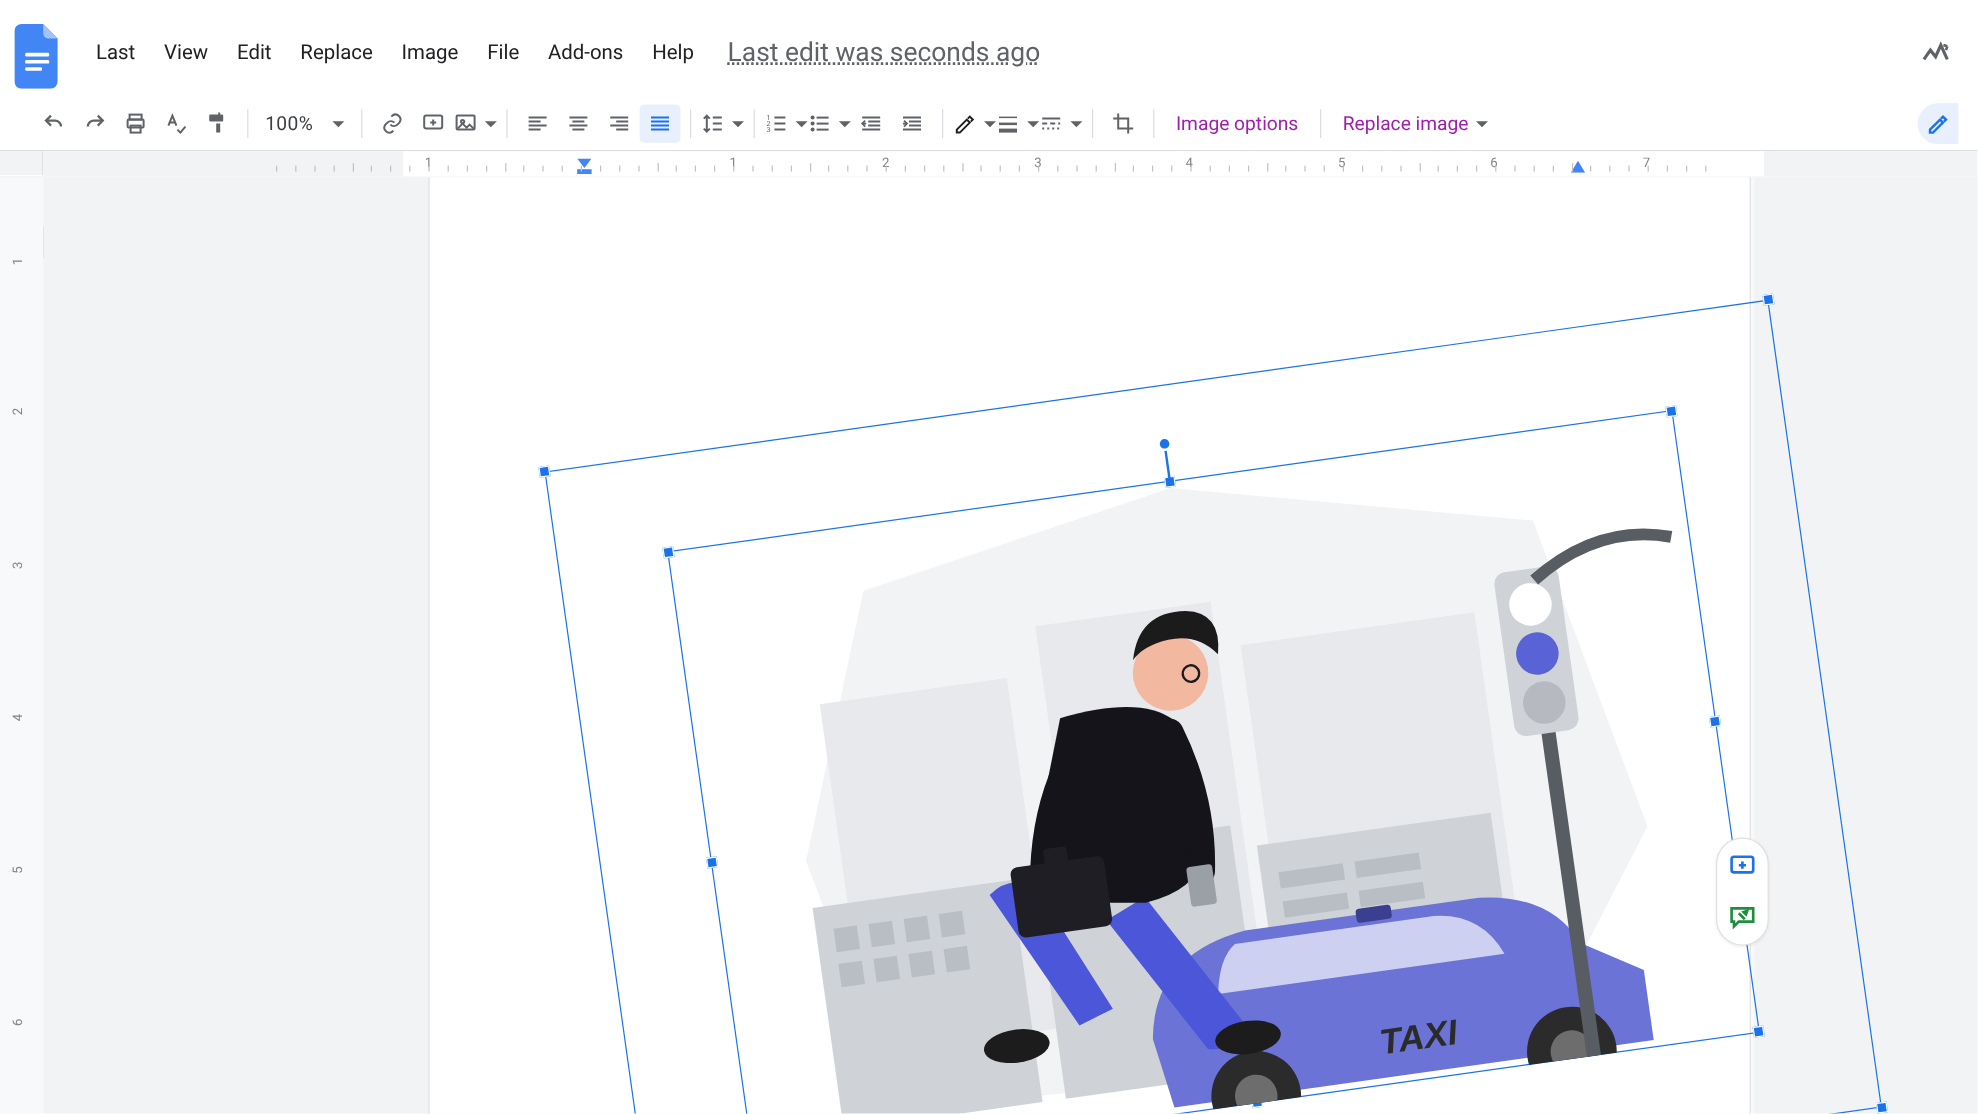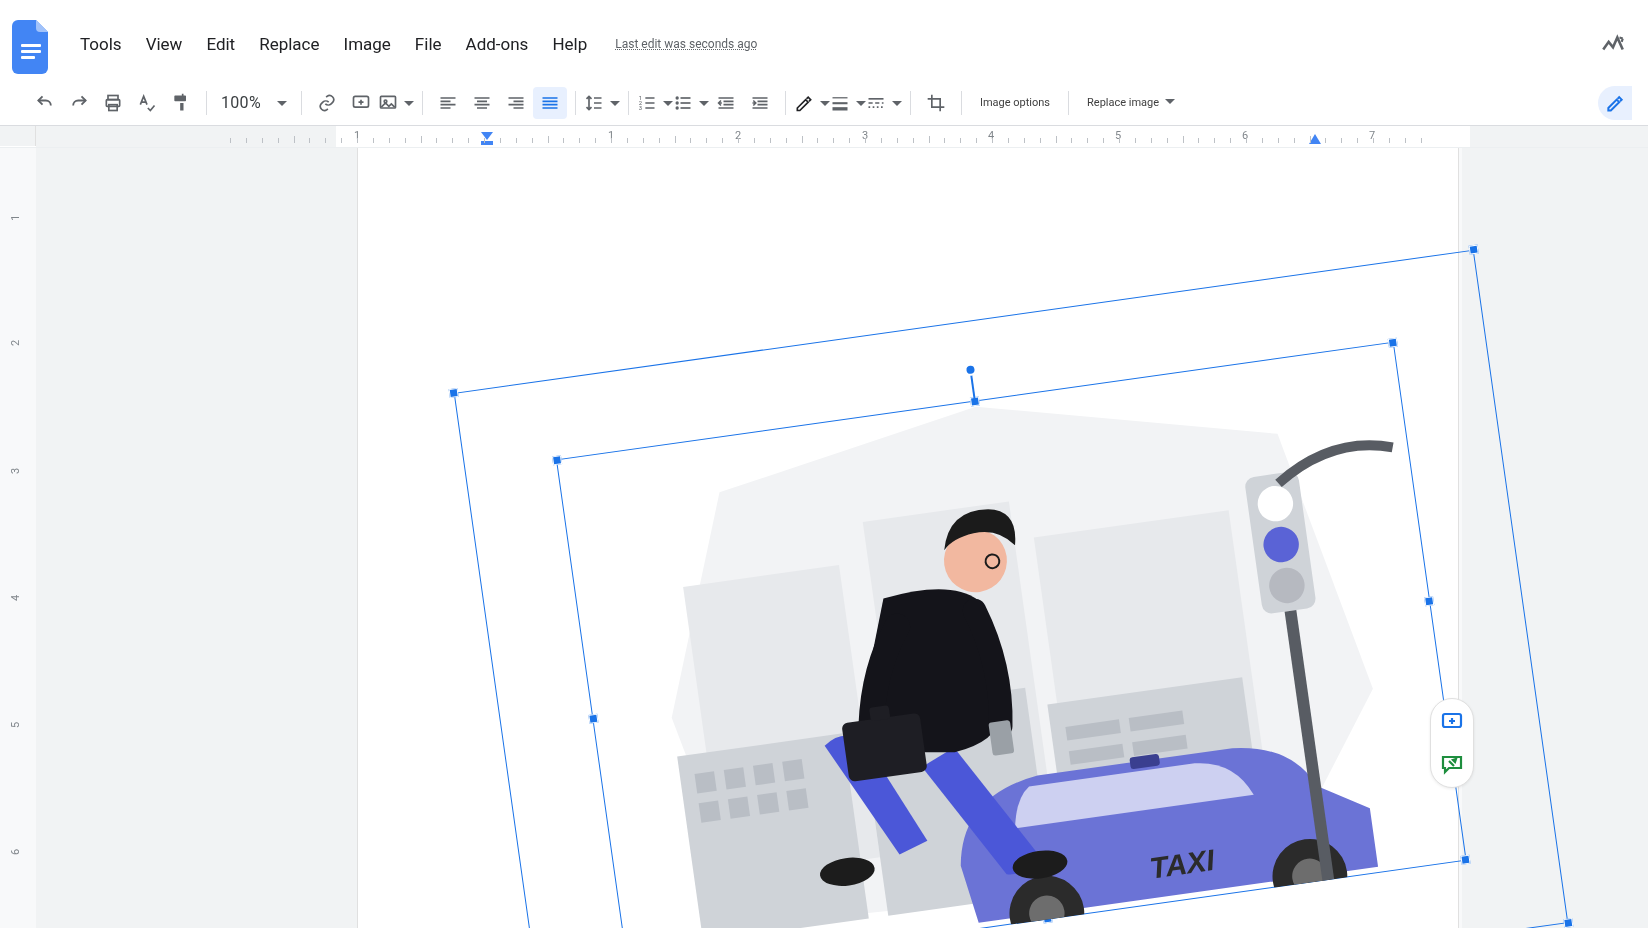--- a/index.html
+++ b/index.html
@@ -9,32 +9,32 @@
   .titlebar { display: flex; align-items: center; padding: 8px 16px 0 10px; height: 80px; }
   .docs-logo { width: 44px; height: 60px; display:flex; align-items:center; justify-content:center; margin-right: 12px; margin-top:6px;}
   .docs-logo svg { width: 40px; height: 54px; }
   .title-area { display:flex; flex-direction:column; gap:2px; flex:1; }
   .title-row { display:flex; align-items:center; gap:16px; padding-left:6px;}
   .doc-title { font-size: 22px; color:#3c4043; padding:2px 4px; border-radius:4px; }
   .title-icons { display:flex; gap:18px; color:#5f6368; }
   .title-icons .ic { width:22px; height:22px; display:flex; align-items:center; justify-content:center; }
   .menubar { display:flex; align-items:center; gap:4px; padding-left:4px; font-size:17px; color:#202124; }
   .menubar .menu { padding:4px 10px; border-radius:4px; cursor:pointer; }
-  .last-edit { color:#5f6368; text-decoration: underline dotted; margin-left:14px; cursor:pointer; font-size:12px;}
+  .last-edit { color:#5f6368; text-decoration: underline dotted; margin-left:14px; cursor:pointer; font-size:22px;}
   .activity-btn { margin-left:auto; padding:6px; color:#5f6368; }
 
   
   .toolbar { height:46px; border-bottom:1px solid #dadce0; display:flex; align-items:center; padding:0 16px 0 28px; gap:0; color:#5f6368; }
   .tb-group { display:flex; align-items:center; }
   .tb-btn { min-width:34px; height:32px; display:flex; align-items:center; justify-content:center; border-radius:4px; cursor:pointer; }
   .tb-btn.active { background:#e8f0fe; color:#1a73e8; }
   .tb-sep { width:1px; height:24px; background:#dadce0; margin:0 8px; }
   .zoom { display:flex; align-items:center; gap:10px; padding:0 6px; font-size:16px; letter-spacing:.3px; color:#3c4043; }
   .caret::after { content:""; display:inline-block; margin-left:6px; border:5px solid transparent; border-top-color:#5f6368; transform:translateY(3px); }
-  .tb-text { font-size:11px; color:#404040; padding:0 10px; cursor:pointer; }
+  .tb-text { font-size:16px; color:#a21caf; padding:0 10px; cursor:pointer; }
 
   .mode-pill { margin-left:auto; width:34px; height:34px; border-radius:20px 0 0 20px; background:#e8f0fe; display:flex; align-items:center; justify-content:center; color:#1a73e8; }
 
   svg { display:block; }
 
   
   .ruler-row { height:22px; background:#edf2fa00; display:flex; position:relative; border-bottom:1px solid #eceff1; }
   .ruler-gutter { width:36px; background:#f1f3f4; height:20px; border-right:1px solid #e0e0e0;}
   .ruler-wrap { flex:1; position:relative; background:#fff; }
   .ruler { position:absolute; inset:0; }
@@ -77,21 +77,21 @@
     <svg viewBox="0 0 40 54">
       <path d="M6 0h18l12 12v36a6 6 0 0 1-6 6H6a6 6 0 0 1-6-6V6a6 6 0 0 1 6-6z" fill="#4285f4"></path>
       <path d="M24 0l12 12H28a4 4 0 0 1-4-4V0z" fill="#a1c2fa"></path>
       <rect x="9" y="24" width="20" height="3" rx="1" fill="#fff"></rect>
       <rect x="9" y="30" width="20" height="3" rx="1" fill="#fff"></rect>
       <rect x="9" y="36" width="14" height="3" rx="1" fill="#fff"></rect>
     </svg>
   </div>
   <div class="title-area">
     <div class="menubar">
-      <span class="menu">Tools</span>
+      <span class="menu">Last</span>
       <span class="menu">View</span>
       <span class="menu">Edit</span>
       <span class="menu">Replace</span>
       <span class="menu">Image</span>
       <span class="menu">File</span>
       <span class="menu">Add-ons</span>
       <span class="menu">Help</span>
       <span class="last-edit">Last edit was seconds ago</span>
     </div>
   </div>

